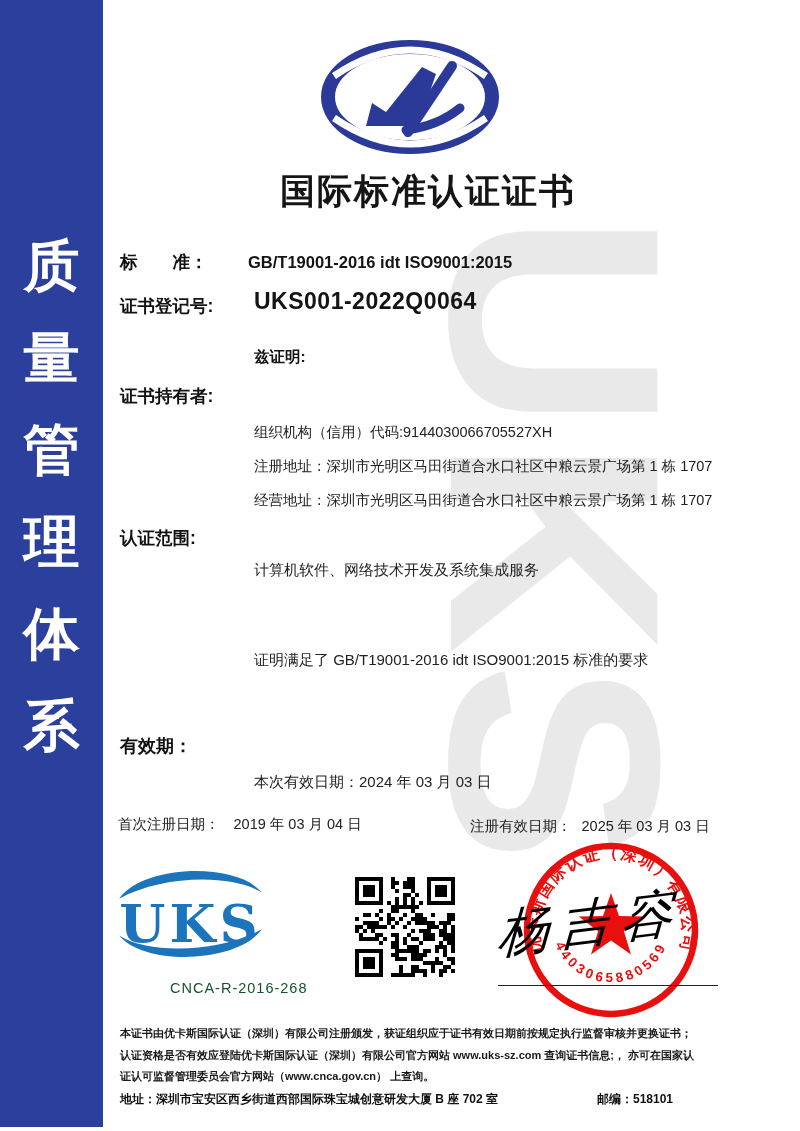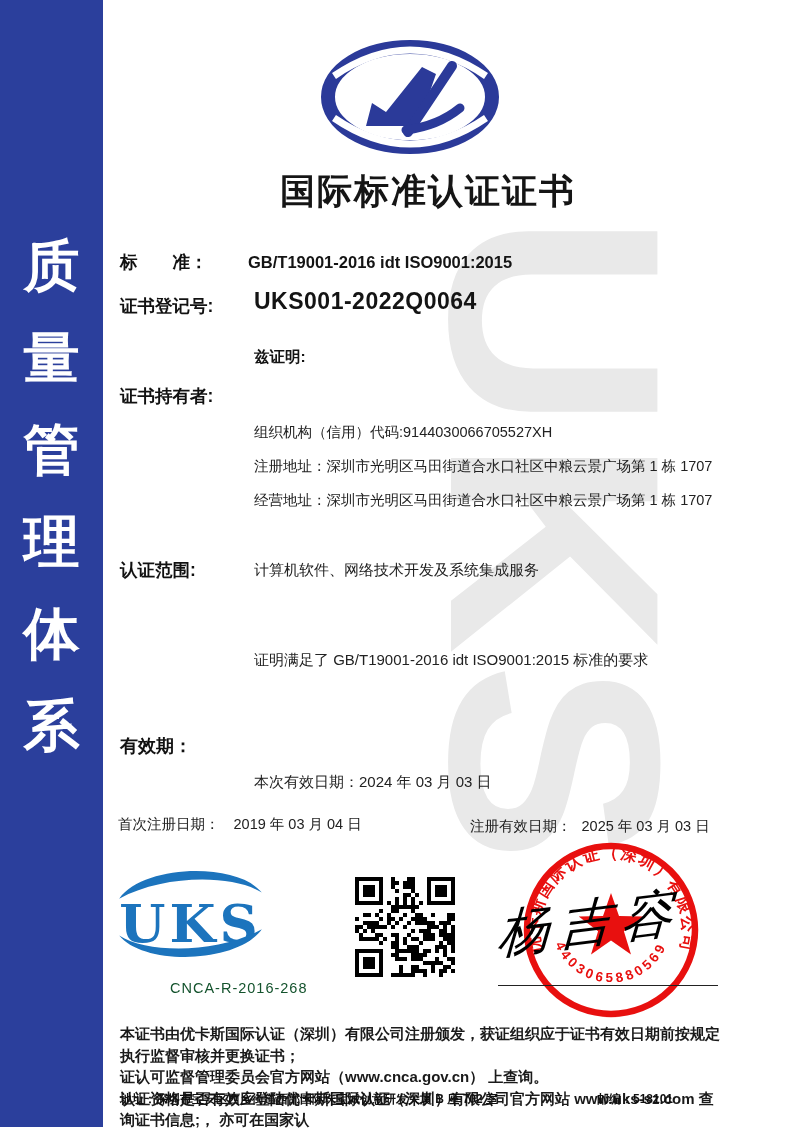--- a/index.html
+++ b/index.html
@@ -13,21 +13,21 @@
   
   .watermark{left:230px;top:212px;width:650px;height:660px;display:flex;align-items:center;justify-content:center;
              transform:rotate(90deg);z-index:1;pointer-events:none;}
   .watermark span{font-size:300px;font-weight:bold;color:#e9e9e9;letter-spacing:8px;line-height:1;}
   
   .title{left:103px;top:168px;width:650px;text-align:center;font-size:35px;font-weight:bold;letter-spacing:2px;color:#151515;}
   .lbl{font-weight:bold;color:#111;font-size:17.5px;}
   .val-bold{font-weight:bold;color:#141414;}
   .small{font-size:14.5px;color:#222;}
   .mid{font-size:15px;color:#222;}
-  .notes div{font-size:15px;font-weight:bold;color:#1a1a1a;line-height:21.5px;}
+  .notes div{font-size:11px;font-weight:bold;color:#1a1a1a;line-height:21.5px;}
   .addr{font-size:12px;font-weight:bold;color:#101010;}
   .cnca{font-size:14.5px;color:#14532d;letter-spacing:1px;margin-left:42px;}
   .sig{font-size:52px;font-style:italic;color:#000;letter-spacing:10px;transform:rotate(-7deg) skewX(-10deg);
        transform-origin:left center;white-space:nowrap;z-index:5;font-family:"DejaVu Serif","Liberation Serif",serif;}
   .sigline{border-top:1.5px solid #222;width:220px;z-index:5;}
   .seal-wrap{z-index:4;}
 </style>
 </head>
 <body>
 
@@ -65,21 +65,21 @@
   <div class="abs lbl" style="left:120px;top:294px;">证书登记号:</div>
   <div class="abs val-bold" style="left:254px;top:288px;font-size:23px;letter-spacing:.5px;">UKS001-2022Q0064</div>
 
   <div class="abs val-bold" style="left:254px;top:347px;font-size:15.5px;">兹证明:</div>
 
   <div class="abs lbl" style="left:120px;top:384px;">证书持有者:</div>
   <div class="abs small" style="left:254px;top:423px;">组织机构（信用）代码:9144030066705527XH</div>
   <div class="abs small" style="left:254px;top:457px;">注册地址：深圳市光明区马田街道合水口社区中粮云景广场第 1 栋 1707</div>
   <div class="abs small" style="left:254px;top:491px;">经营地址：深圳市光明区马田街道合水口社区中粮云景广场第 1 栋 1707</div>
 
-  <div class="abs lbl" style="left:120px;top:558px;">认证范围:</div>
+  <div class="abs lbl" style="left:120px;top:526px;">认证范围:</div>
   <div class="abs mid" style="left:254px;top:561px;">计算机软件、网络技术开发及系统集成服务</div>
 
   <div class="abs mid" style="left:254px;top:651px;">证明满足了 GB/T19001-2016 idt ISO9001:2015 标准的要求</div>
 
   <div class="abs lbl" style="left:120px;top:734px;font-size:18px;">有效期：</div>
   <div class="abs mid" style="left:254px;top:773px;">本次有效日期：2024 年 03 月 03 日</div>
 
   <div class="abs small" style="left:118px;top:815px;">
     <span>首次注册日期：</span><span style="margin-left:14px;">2019 年 03 月 04 日</span>
   </div>
@@ -413,20 +413,20 @@
         <textPath href="#arcBot" startOffset="50%" text-anchor="middle">4403065880569</textPath>
       </text>
     </svg>
   </div>
 
   <div class="abs sig" style="left:498px;top:900px;">杨吉容</div>
   <div class="abs sigline" style="left:498px;top:985px;"></div>
 
   <div class="abs notes" style="left:120px;top:1023px;width:606px;">
     <div>本证书由优卡斯国际认证（深圳）有限公司注册颁发，获证组织应于证书有效日期前按规定执行监督审核并更换证书；</div>
+    <div>认证资格是否有效应登陆优卡斯国际认证（深圳）有限公司官方网站 www.uks-sz.com 查询证书信息;， 亦可在国家认</div>
     <div>证认可监督管理委员会官方网站（www.cnca.gov.cn） 上查询。</div>
-    <div>认证资格是否有效应登陆优卡斯国际认证（深圳）有限公司官方网站 www.uks-sz.com 查询证书信息;， 亦可在国家认</div>
   </div>
 
   <div class="abs addr" style="left:120px;top:1091px;">地址：深圳市宝安区西乡街道西部国际珠宝城创意研发大厦 B 座 702 室</div>
   <div class="abs addr" style="left:597px;top:1091px;">邮编：518101</div>
 
 </div>
 
 </body></html>

